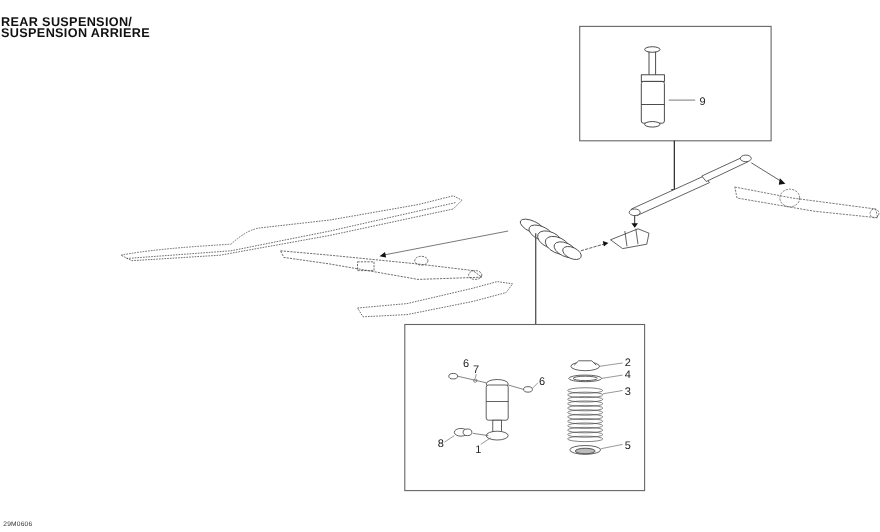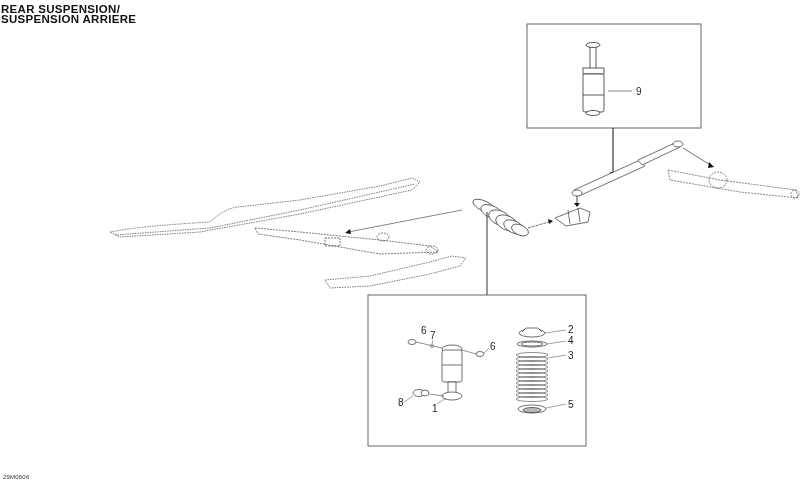--- a/index.html
+++ b/index.html
@@ -1,17 +1,17 @@
 <!DOCTYPE html>
 <html><head>
   <meta charset="utf-8">
   <style>
     html, body { margin: 0; padding: 0; background: #ffffff; }
     body { width: 800px; height: 484px; position: relative; overflow: hidden; font-family: "DejaVu Sans", sans-serif; }
-    .title { position: absolute; left: 1px; top: 4px; font-family: "Liberation Sans", sans-serif; font-weight: bold; font-size: 11.5px; line-height: 10px; color: #111; letter-spacing: 0.3px; }
+    .title { position: absolute; left: 1px; top: 16px; font-family: "Liberation Sans", sans-serif; font-weight: bold; font-size: 11.5px; line-height: 10px; color: #111; letter-spacing: 0.3px; }
     .title div { white-space: nowrap; }
     .figcode { position: absolute; left: 3px; top: 474px; font-family: "Liberation Sans", sans-serif; font-size: 6px; color: #333; letter-spacing: 0.2px; }
     svg.art { position: absolute; left: 0; top: 0; }
     .callout { font-family: "Liberation Sans", sans-serif; font-size: 10px; fill: #222; }
   </style>
 </head>
 <body>
 
 <div class="title">
   <div>REAR SUSPENSION/</div>

